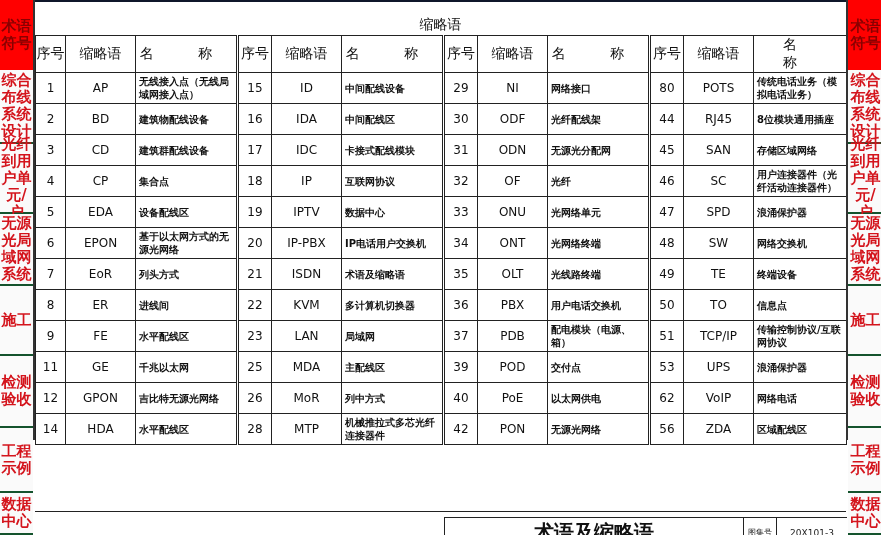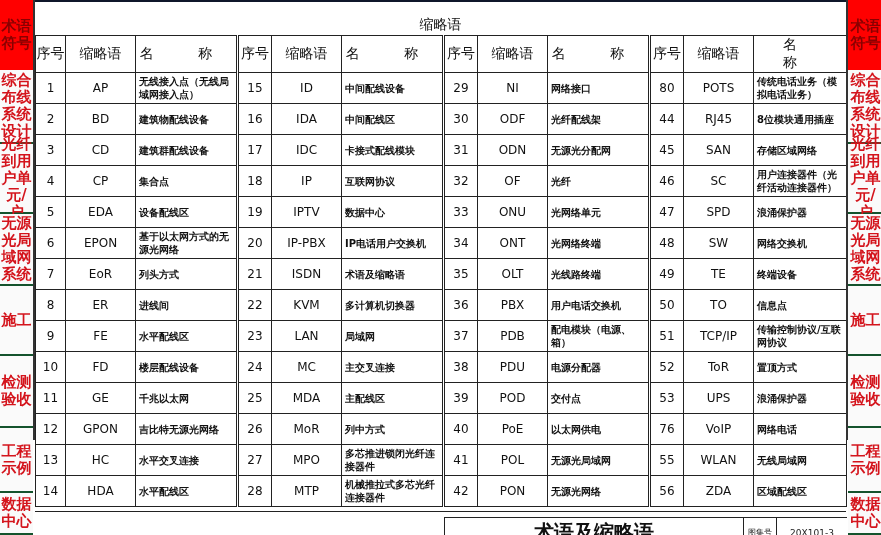--- a/index.html
+++ b/index.html
@@ -209,34 +209,20 @@
           <td class="ab">LAN</td>
           <td class="nm">局域网</td>
           <td class="num gsep">37</td>
           <td class="ab">PDB</td>
           <td class="nm">配电模块（电源、箱）</td>
           <td class="num gsep">51</td>
           <td class="ab">TCP/IP</td>
           <td class="nm">传输控制协议/互联网协议</td>
         </tr>
         <tr>
-          <td class="num">10</td>
-          <td class="ab">FD</td>
-          <td class="nm">楼层配线设备</td>
-          <td class="num gsep">24</td>
-          <td class="ab">MC</td>
-          <td class="nm">主交叉连接</td>
-          <td class="num gsep">38</td>
-          <td class="ab">PDU</td>
-          <td class="nm">电源分配器</td>
-          <td class="num gsep">52</td>
-          <td class="ab">ToR</td>
-          <td class="nm">置顶方式</td>
-        </tr>
-        <tr>
           <td class="num">11</td>
           <td class="ab">GE</td>
           <td class="nm">千兆以太网</td>
           <td class="num gsep">25</td>
           <td class="ab">MDA</td>
           <td class="nm">主配线区</td>
           <td class="num gsep">39</td>
           <td class="ab">POD</td>
           <td class="nm">交付点</td>
           <td class="num gsep">53</td>
@@ -246,37 +232,23 @@
         <tr>
           <td class="num">12</td>
           <td class="ab">GPON</td>
           <td class="nm">吉比特无源光网络</td>
           <td class="num gsep">26</td>
           <td class="ab">MoR</td>
           <td class="nm">列中方式</td>
           <td class="num gsep">40</td>
           <td class="ab">PoE</td>
           <td class="nm">以太网供电</td>
-          <td class="num gsep">76</td>
+          <td class="num gsep">62</td>
           <td class="ab">VoIP</td>
           <td class="nm">网络电话</td>
-        </tr>
-        <tr>
-          <td class="num">13</td>
-          <td class="ab">HC</td>
-          <td class="nm">水平交叉连接</td>
-          <td class="num gsep">27</td>
-          <td class="ab">MPO</td>
-          <td class="nm">多芯推进锁闭光纤连接器件</td>
-          <td class="num gsep">41</td>
-          <td class="ab">POL</td>
-          <td class="nm">无源光局域网</td>
-          <td class="num gsep">55</td>
-          <td class="ab">WLAN</td>
-          <td class="nm">无线局域网</td>
         </tr>
         <tr>
           <td class="num">14</td>
           <td class="ab">HDA</td>
           <td class="nm">水平配线区</td>
           <td class="num gsep">28</td>
           <td class="ab">MTP</td>
           <td class="nm">机械推拉式多芯光纤连接器件</td>
           <td class="num gsep">42</td>
           <td class="ab">PON</td>

